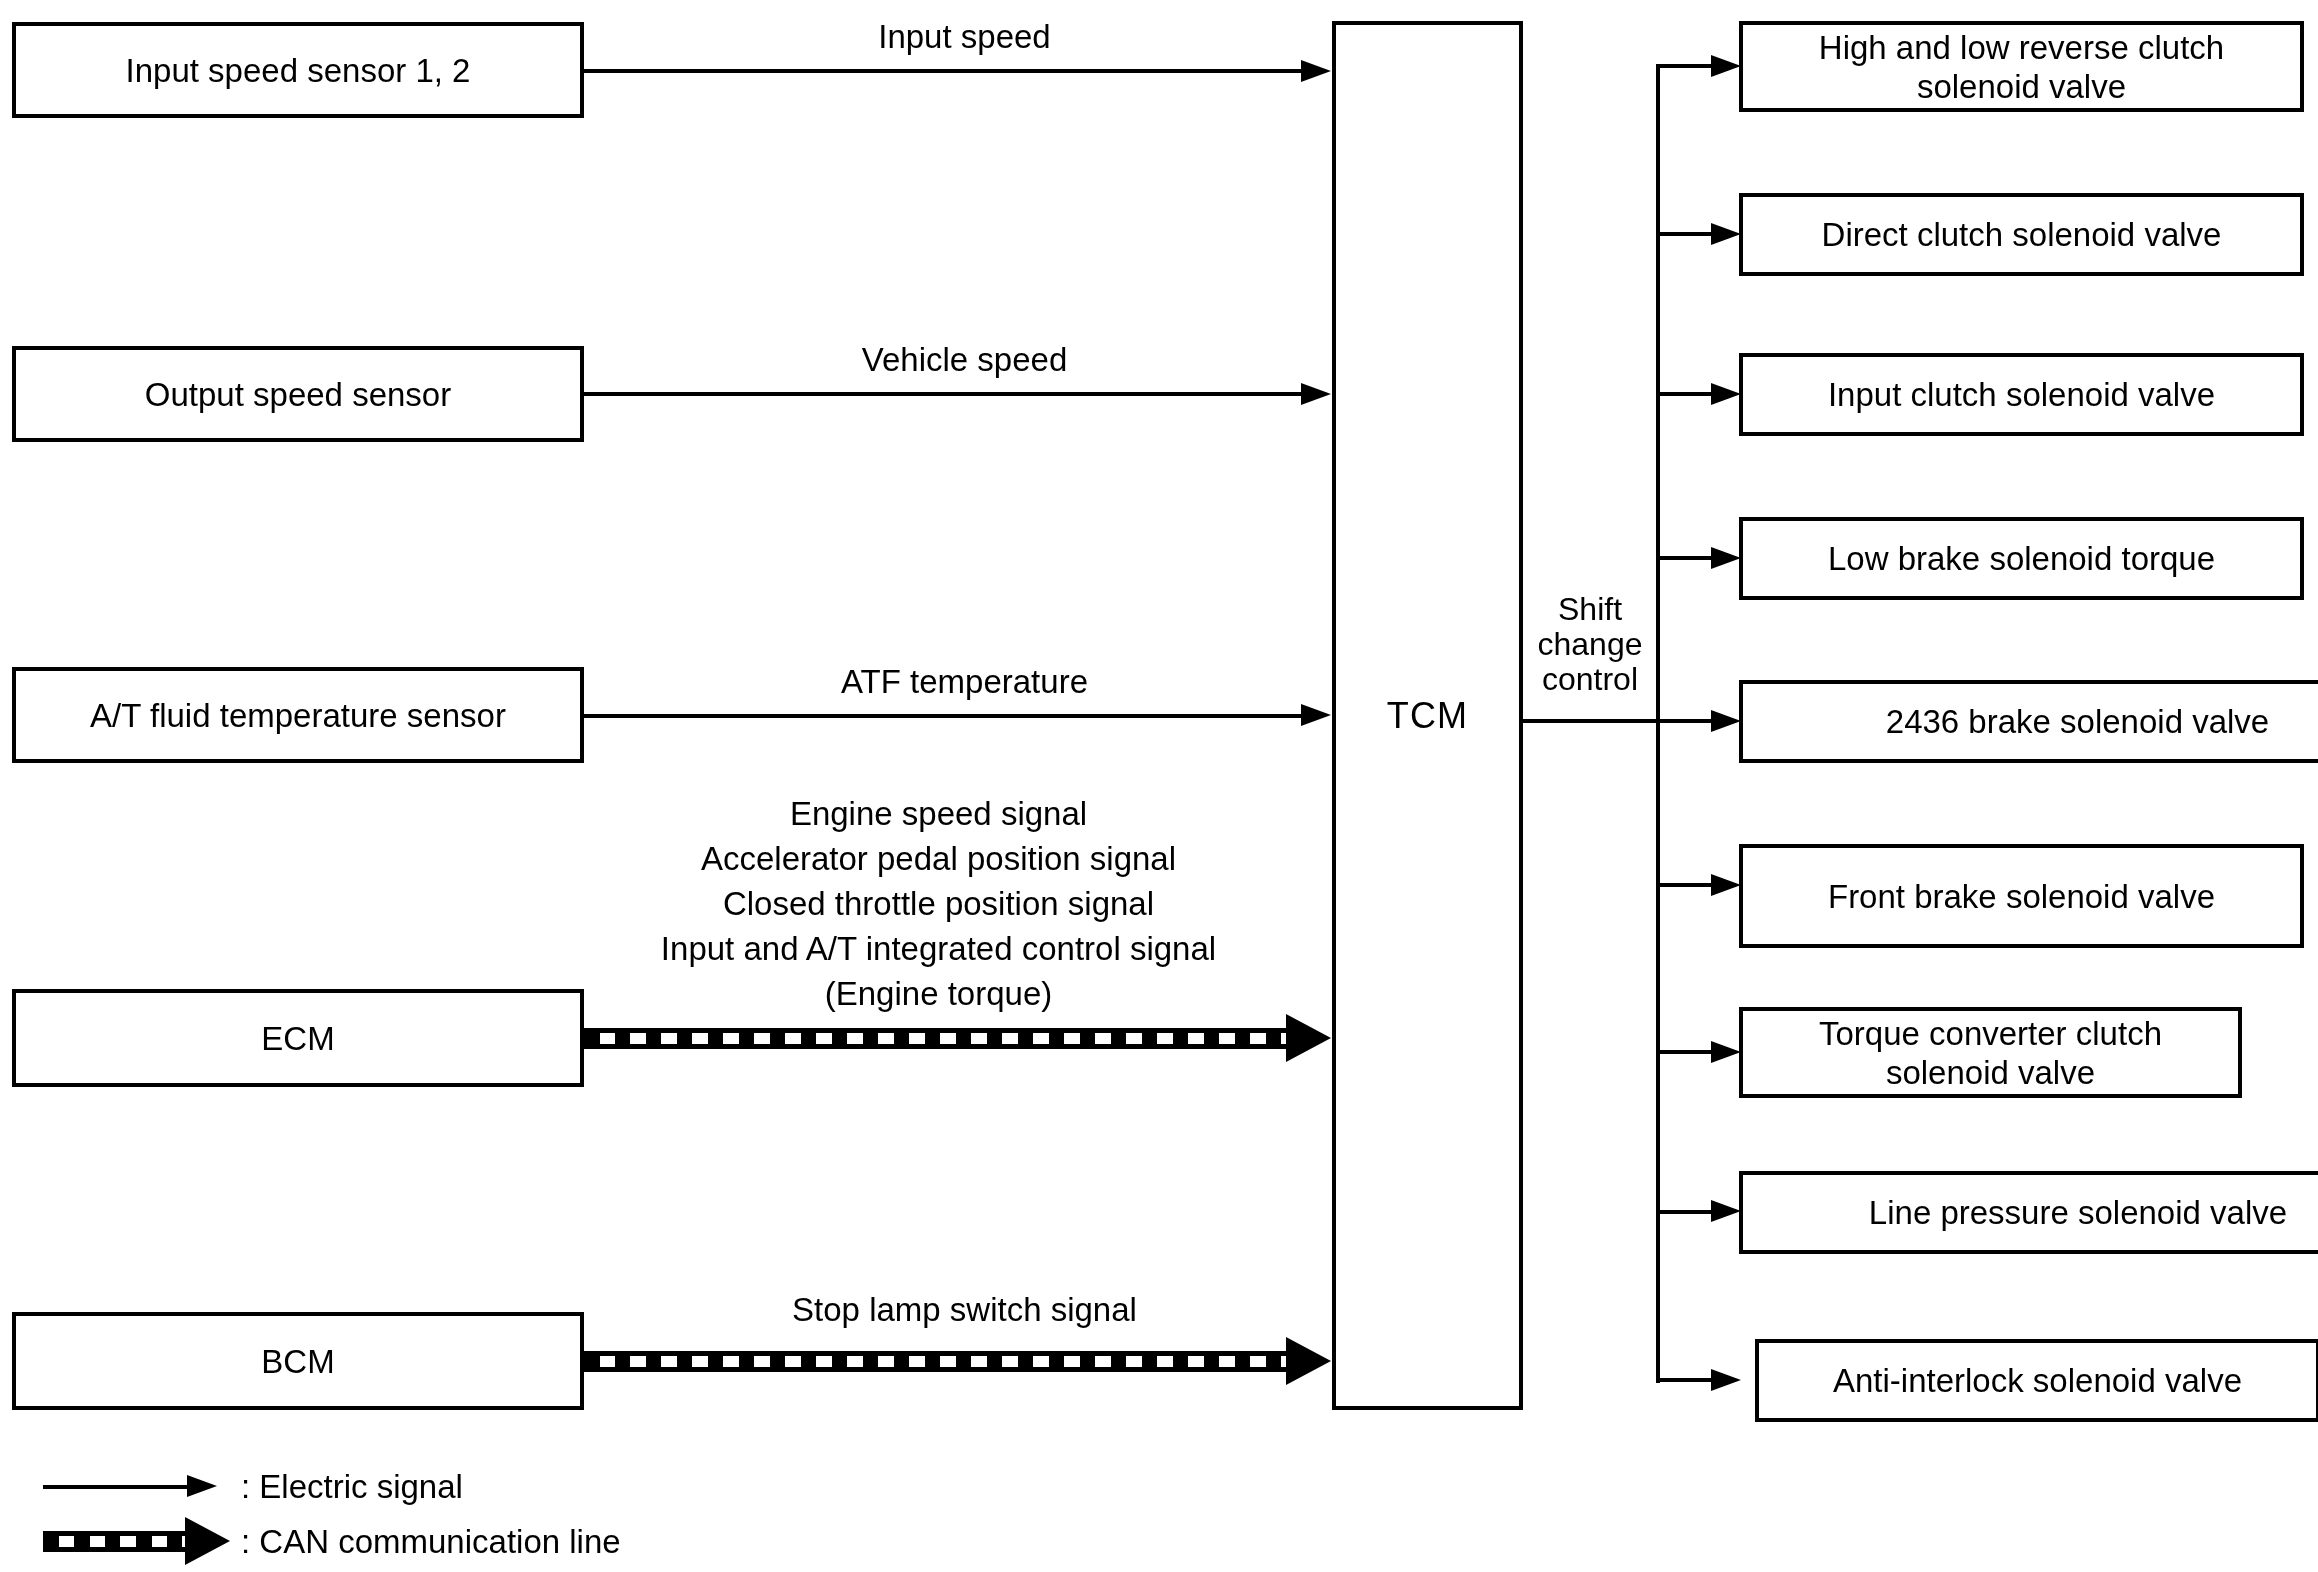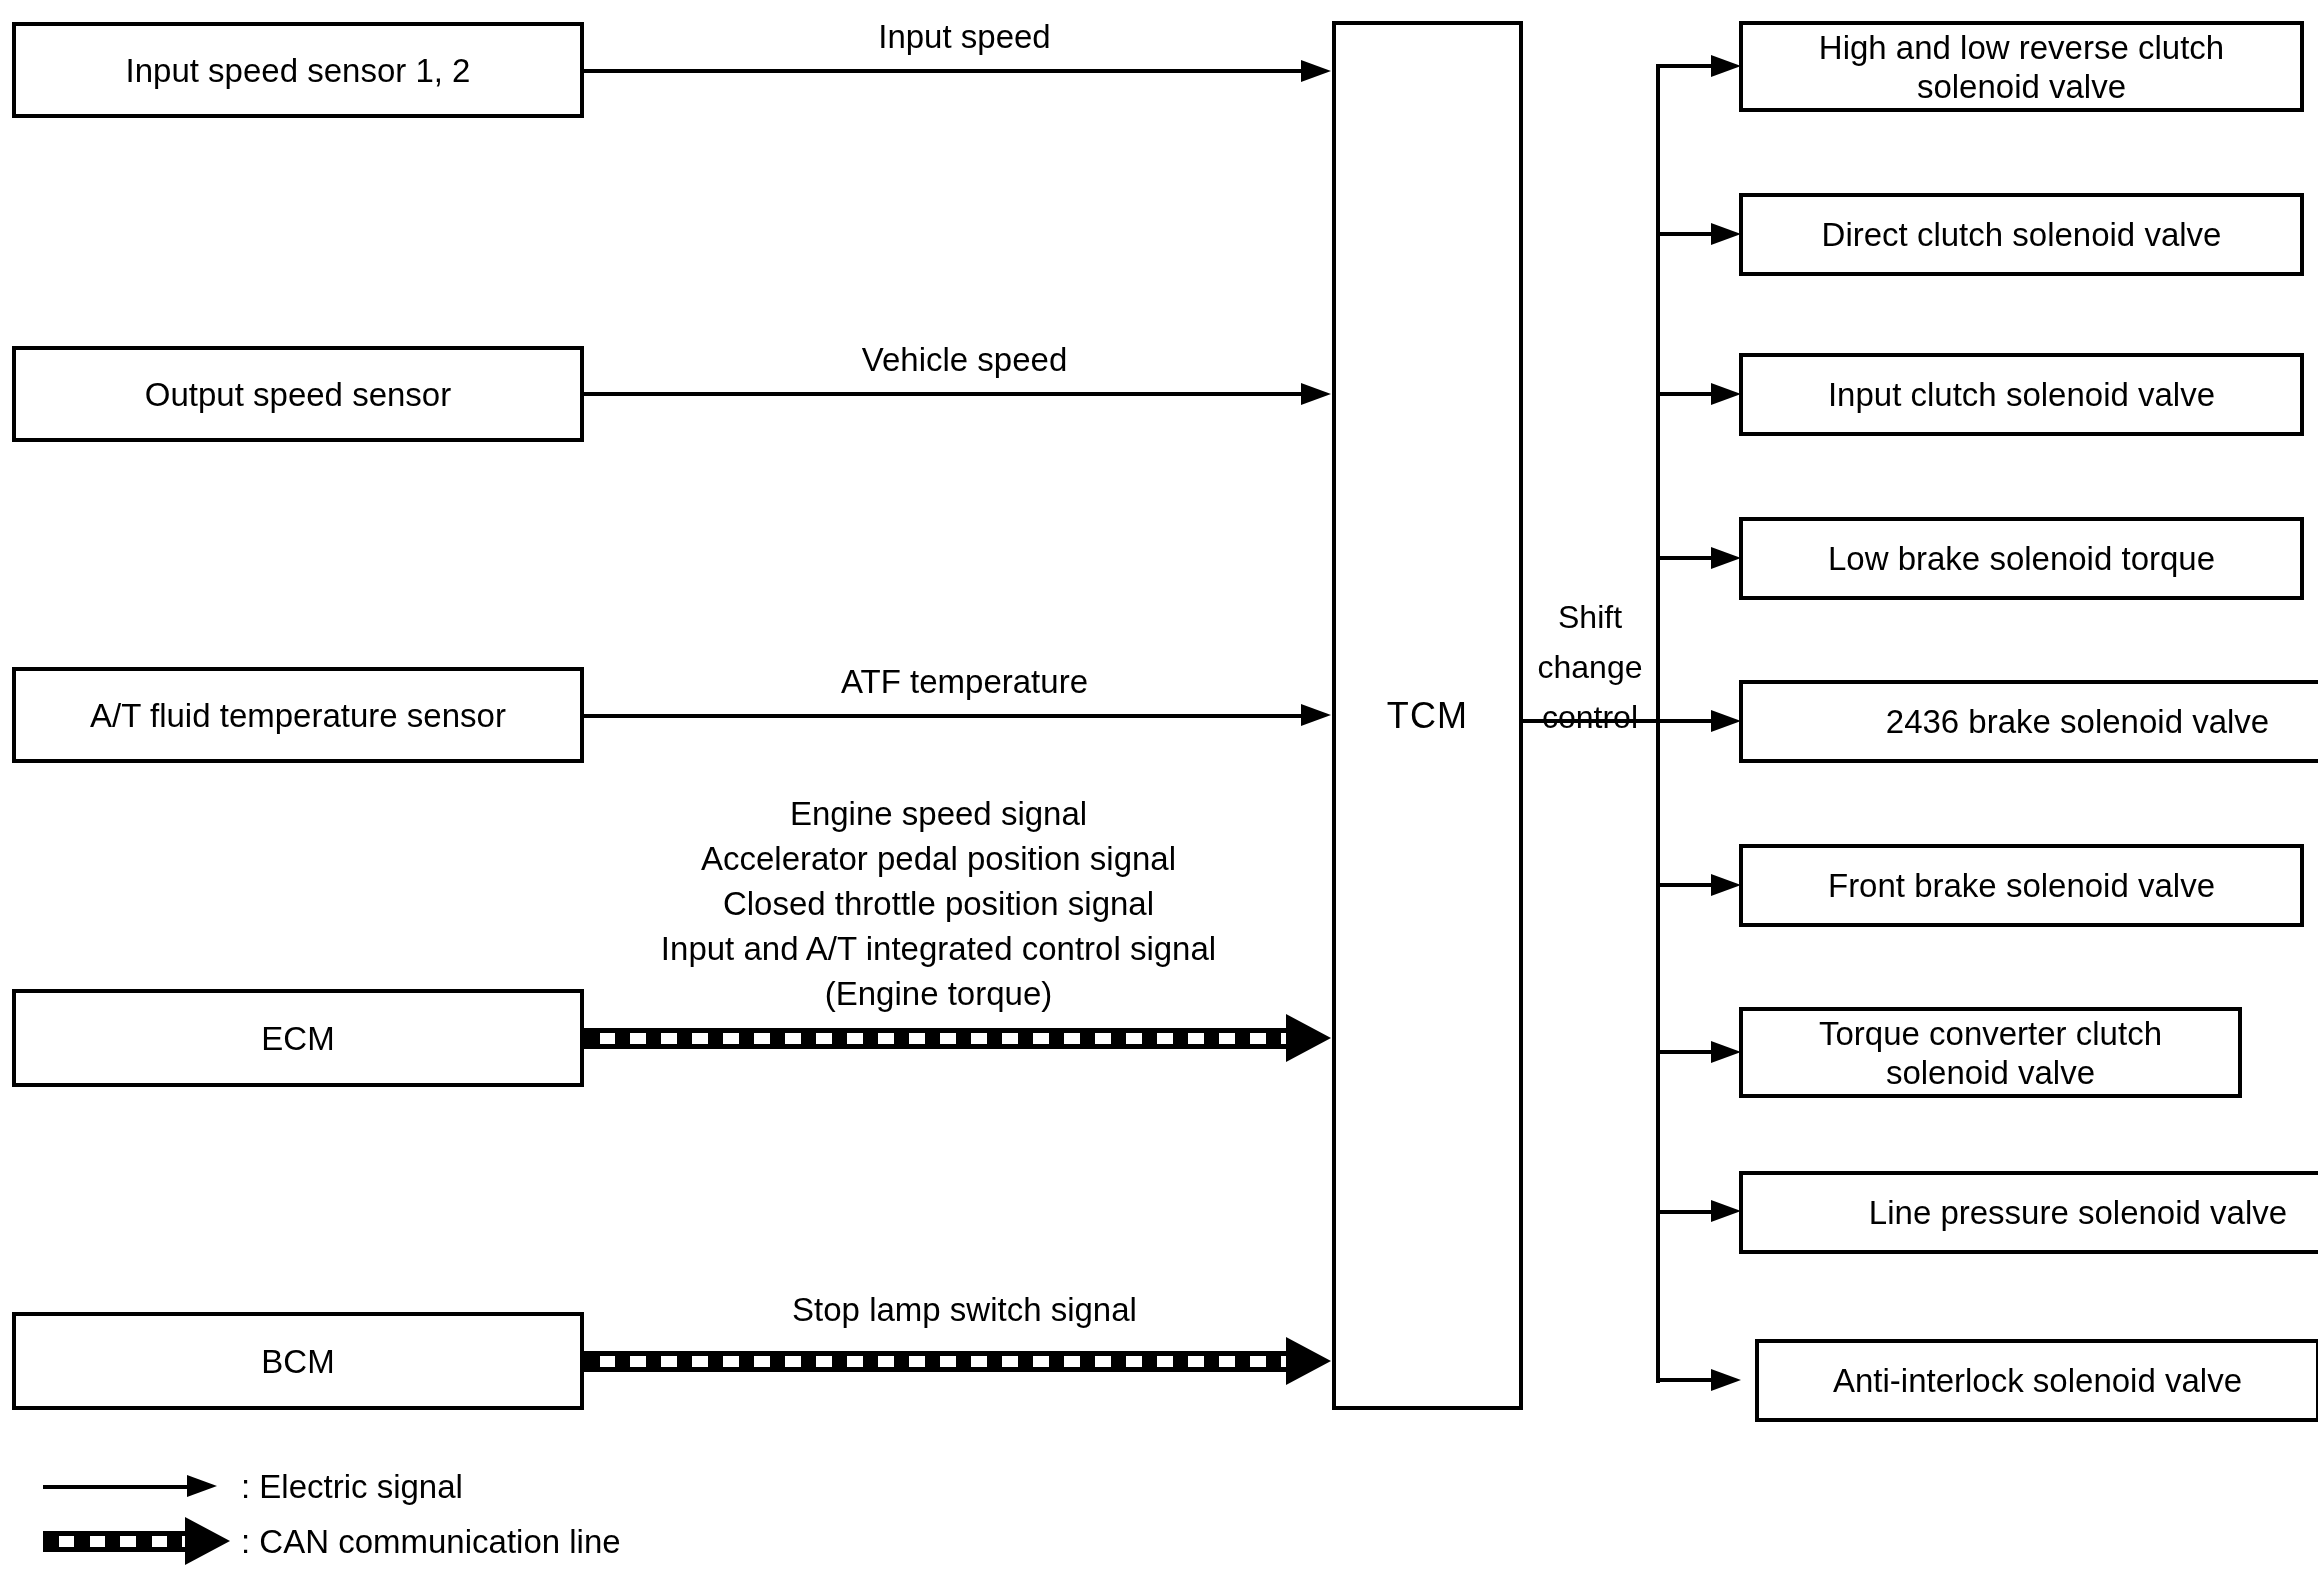--- a/index.html
+++ b/index.html
@@ -52,21 +52,21 @@
     position: absolute;
     font-size: 33px;
     line-height: 40px;
     text-align: center;
     white-space: nowrap;
   }
   .lbl-multi { white-space: nowrap; line-height: 45px; }
   .shift-lbl {
     position: absolute;
     font-size: 32px;
-    line-height: 50px;
+    line-height: 35px;
     text-align: center;
     white-space: normal;
   }
   .legend-text {
     position: absolute;
     font-size: 33px;
     line-height: 40px;
     white-space: nowrap;
     text-align: left;
   }
@@ -160,21 +160,21 @@
   </div>
   <div class="box" style="left:1739px; top:353px; width:565px; height:83px;">
     <span>Input clutch solenoid valve</span>
   </div>
   <div class="box" style="left:1739px; top:517px; width:565px; height:83px;">
     <span>Low brake solenoid torque</span>
   </div>
   <div class="box" style="left:1739px; top:680px; width:677px; height:83px;">
     <span>2436 brake solenoid valve</span>
   </div>
-  <div class="box" style="left:1739px; top:844px; width:565px; height:83px;">
+  <div class="box" style="left:1739px; top:844px; width:565px; height:104px;">
     <span>Front brake solenoid valve</span>
   </div>
   <div class="box" style="left:1739px; top:1007px; width:503px; height:91px;">
     <span>Torque converter clutch solenoid valve</span>
   </div>
   <div class="box" style="left:1739px; top:1171px; width:678px; height:83px;">
     <span>Line pressure solenoid valve</span>
   </div>
   <div class="box" style="left:1739px; top:1339px; width:565px; height:83px;margin-left:16px;">
     <span>Anti-interlock solenoid valve</span>

